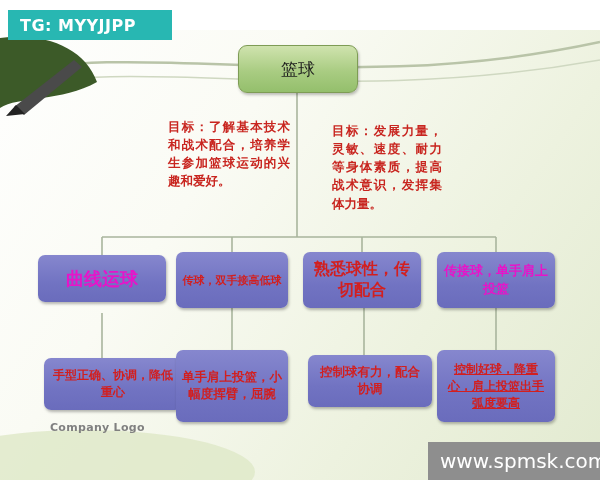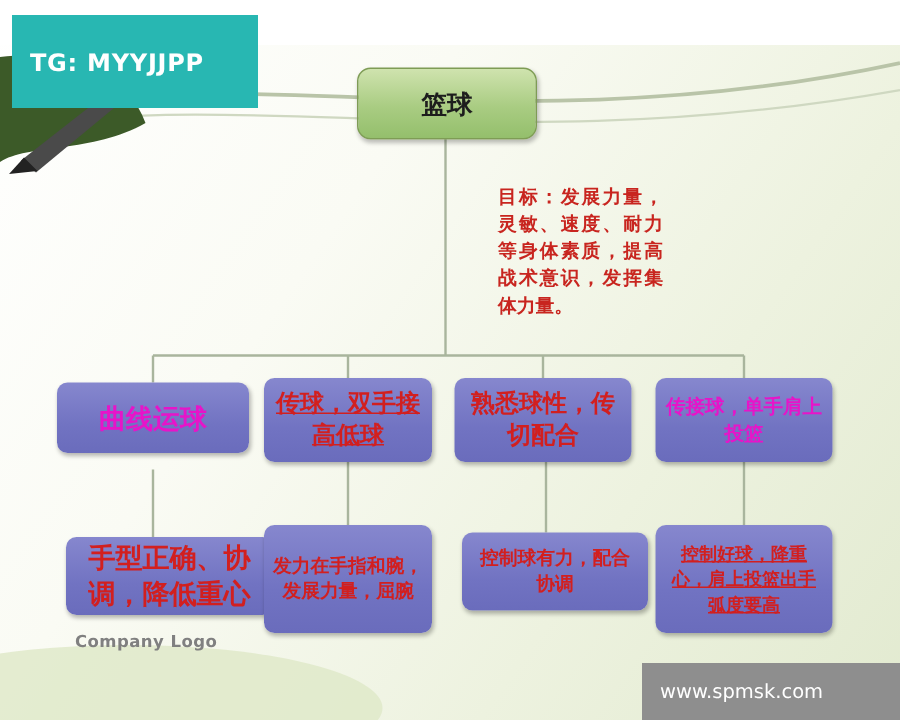--- a/index.html
+++ b/index.html
@@ -6,63 +6,63 @@
   body{font-family:"DejaVu Sans","Liberation Sans",sans-serif;}
   .stage{
     position:relative;width:600px;height:480px;overflow:hidden;
     background:linear-gradient(125deg,#ffffff 0%,#fafbf4 35%,#edf2df 70%,#e2ead0 100%);
   }
   svg.deco,svg.wires{position:absolute;left:0;top:0;pointer-events:none;}
   
   .watermark{
     position:absolute;left:8px;top:10px;height:30px;min-width:140px;
     background:#28b7b2;color:#ffffff;font-size:16px;font-weight:bold;
-    display:flex;align-items:center;padding:16px 12px;letter-spacing:.5px;
+    display:flex;align-items:center;padding:0 12px;letter-spacing:.5px;
   }
   
   .root-node{
     position:absolute;left:238px;top:45px;width:118px;height:46px;
     background:linear-gradient(to bottom,#cfe3ae,#a9cc82 55%,#94bf6c);
     border:1px solid #7e9c55;border-radius:9px;
     display:flex;align-items:center;justify-content:center;
-    font-size:17px;font-weight:bold;color:#1d1d1d;
+    font-size:17px;font-weight:normal;color:#1d1d1d;
     box-shadow:1px 2px 3px rgba(0,0,0,.25);
   }
   
   .goal{
     position:absolute;color:#c8251f;font-weight:bold;font-size:12.5px;
     line-height:1.45;text-align:justify;
   }
   .goal-left{left:168px;top:118px;width:122px;}
   .goal-right{left:332px;top:122px;width:110px;font-family:Liberation Serif, serif;}
   
   .pbox{
     position:absolute;background:linear-gradient(to bottom,#8687ce,#7173c2 60%,#6a6cbc);
     border-radius:7px;box-shadow:1px 2px 3px rgba(0,0,0,.28);
     display:flex;align-items:center;justify-content:center;
     text-align:center;font-weight:bold;padding:4px 6px;box-sizing:border-box;
   }
   .magenta{color:#e714c9;}
   .red{color:#d21f1f;}
   .t1{left:38px;top:255px;width:128px;height:47px;font-size:18px;}
-  .t2{left:176px;top:252px;width:112px;height:56px;font-size:16px;text-decoration:underline;}
+  .t2{left:176px;top:252px;width:112px;height:56px;font-size:11px;}
   .t3{left:303px;top:252px;width:118px;height:56px;font-size:16px;}
   .t4{left:437px;top:252px;width:118px;height:56px;font-size:13px;}
-  .d1{left:44px;top:358px;width:138px;height:52px;font-size:18px;}
+  .d1{left:44px;top:358px;width:138px;height:52px;font-size:12px;}
   .d2{left:176px;top:350px;width:112px;height:72px;font-size:12.5px;}
   .d3{left:308px;top:355px;width:124px;height:52px;font-size:12.5px;}
   .d4{left:437px;top:350px;width:118px;height:72px;font-size:12px;text-decoration:underline;}
   
   .company-logo{
     position:absolute;left:50px;top:421px;color:#808080;font-size:11px;font-weight:bold;
     letter-spacing:.3px;
   }
   .site-banner{
     position:absolute;right:0;bottom:0;width:172px;height:38px;
-    background:#8e8e8e;color:#ffffff;font-size:13px;
+    background:#8e8e8e;color:#ffffff;font-size:20px;
     display:flex;align-items:center;padding-left:12px;box-sizing:border-box;margin-top:28px;
   }
 </style>
 </head>
 <body>
 
 <div class="stage">
 
   <svg class="deco" width="600" height="480" viewBox="0 0 600 480">
     <rect x="0" y="0" width="600" height="30" fill="#ffffff"></rect>
@@ -90,40 +90,41 @@
   </svg>
 
   <div class="watermark">
     <span>TG: MYYJJPP</span>
   </div>
 
   <div class="root-node">
     <span>篮球</span>
   </div>
 
+  <div class="goal goal-left">目标：了解基本技术和战术配合，培养学生参加篮球运动的兴趣和爱好。</div>
   <div class="goal goal-right">目标：发展力量，灵敏、速度、耐力等身体素质，提高战术意识，发挥集体力量。</div>
 
   <div class="pbox t1 magenta">
     <span>曲线运球</span>
   </div>
   <div class="pbox t2 red">
     <span>传球，双手接高低球</span>
   </div>
   <div class="pbox t3 red">
     <span>熟悉球性，传切配合</span>
   </div>
   <div class="pbox t4 magenta">
     <span>传接球，单手肩上投篮</span>
   </div>
 
   <div class="pbox d1 red">
     <span>手型正确、协调，降低重心</span>
   </div>
   <div class="pbox d2 red">
-    <span>发力在手指和腕，发展力量，屈腕</span>
+    <span>单手肩上投篮，小幅度挥臂，屈腕</span>
   </div>
   <div class="pbox d3 red">
     <span>控制球有力，配合协调</span>
   </div>
   <div class="pbox d4 red">
     <span>控制好球，降重心，肩上投篮出手弧度要高</span>
   </div>
 
   <div class="company-logo">Company Logo</div>
   <div class="site-banner">

